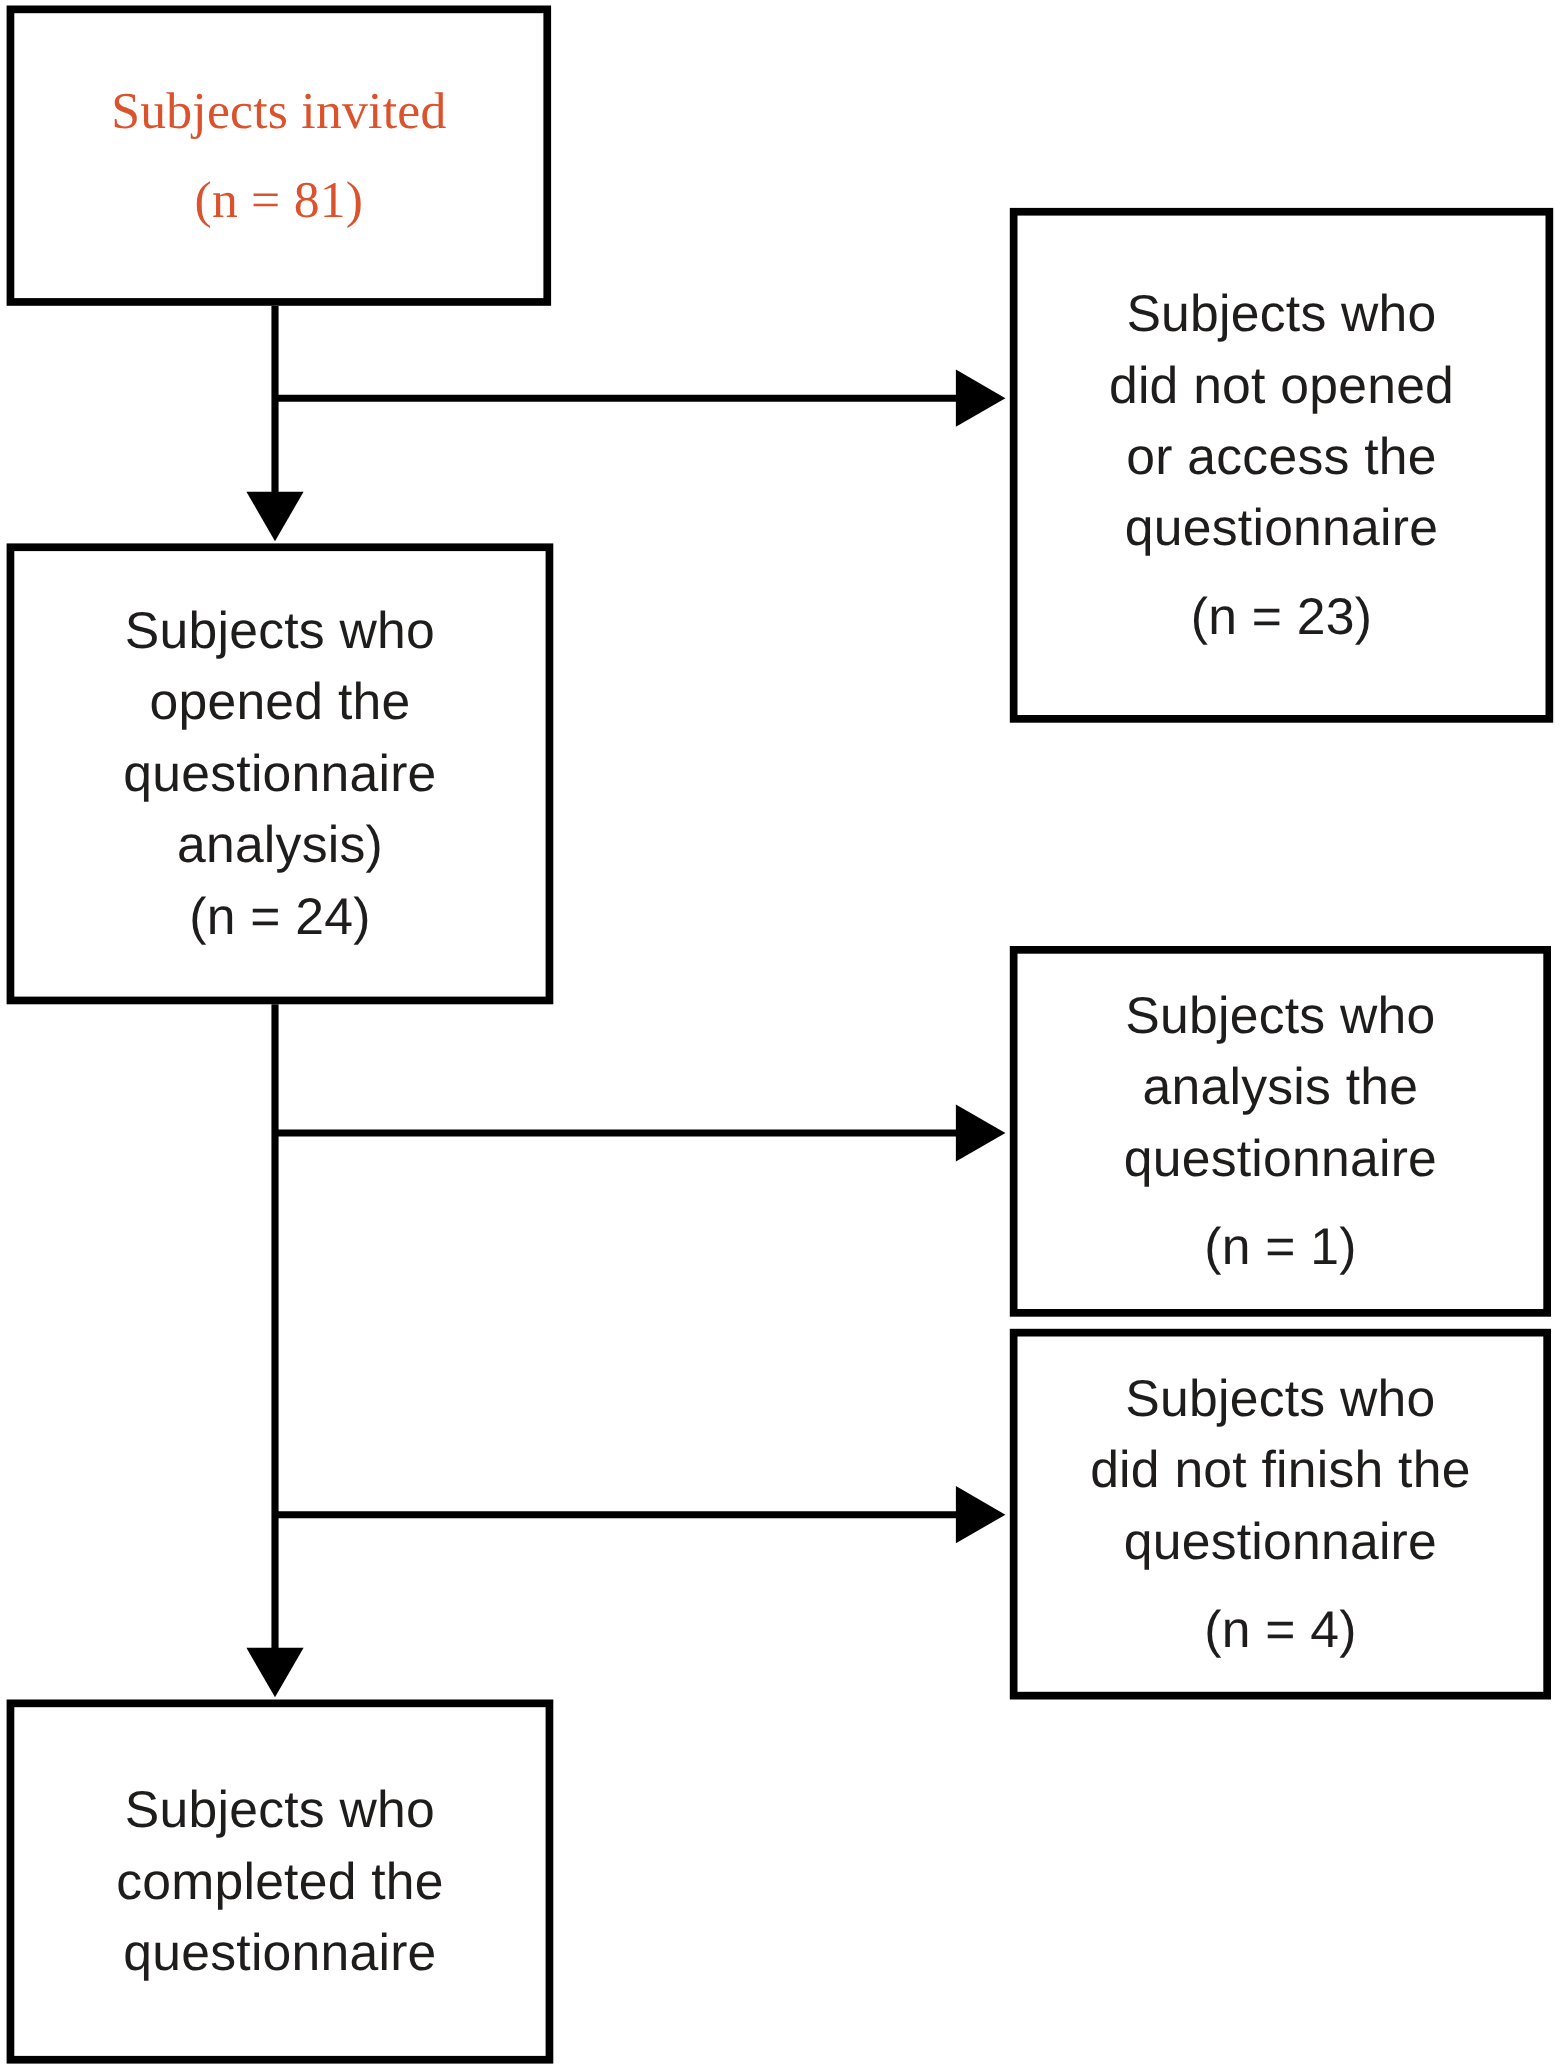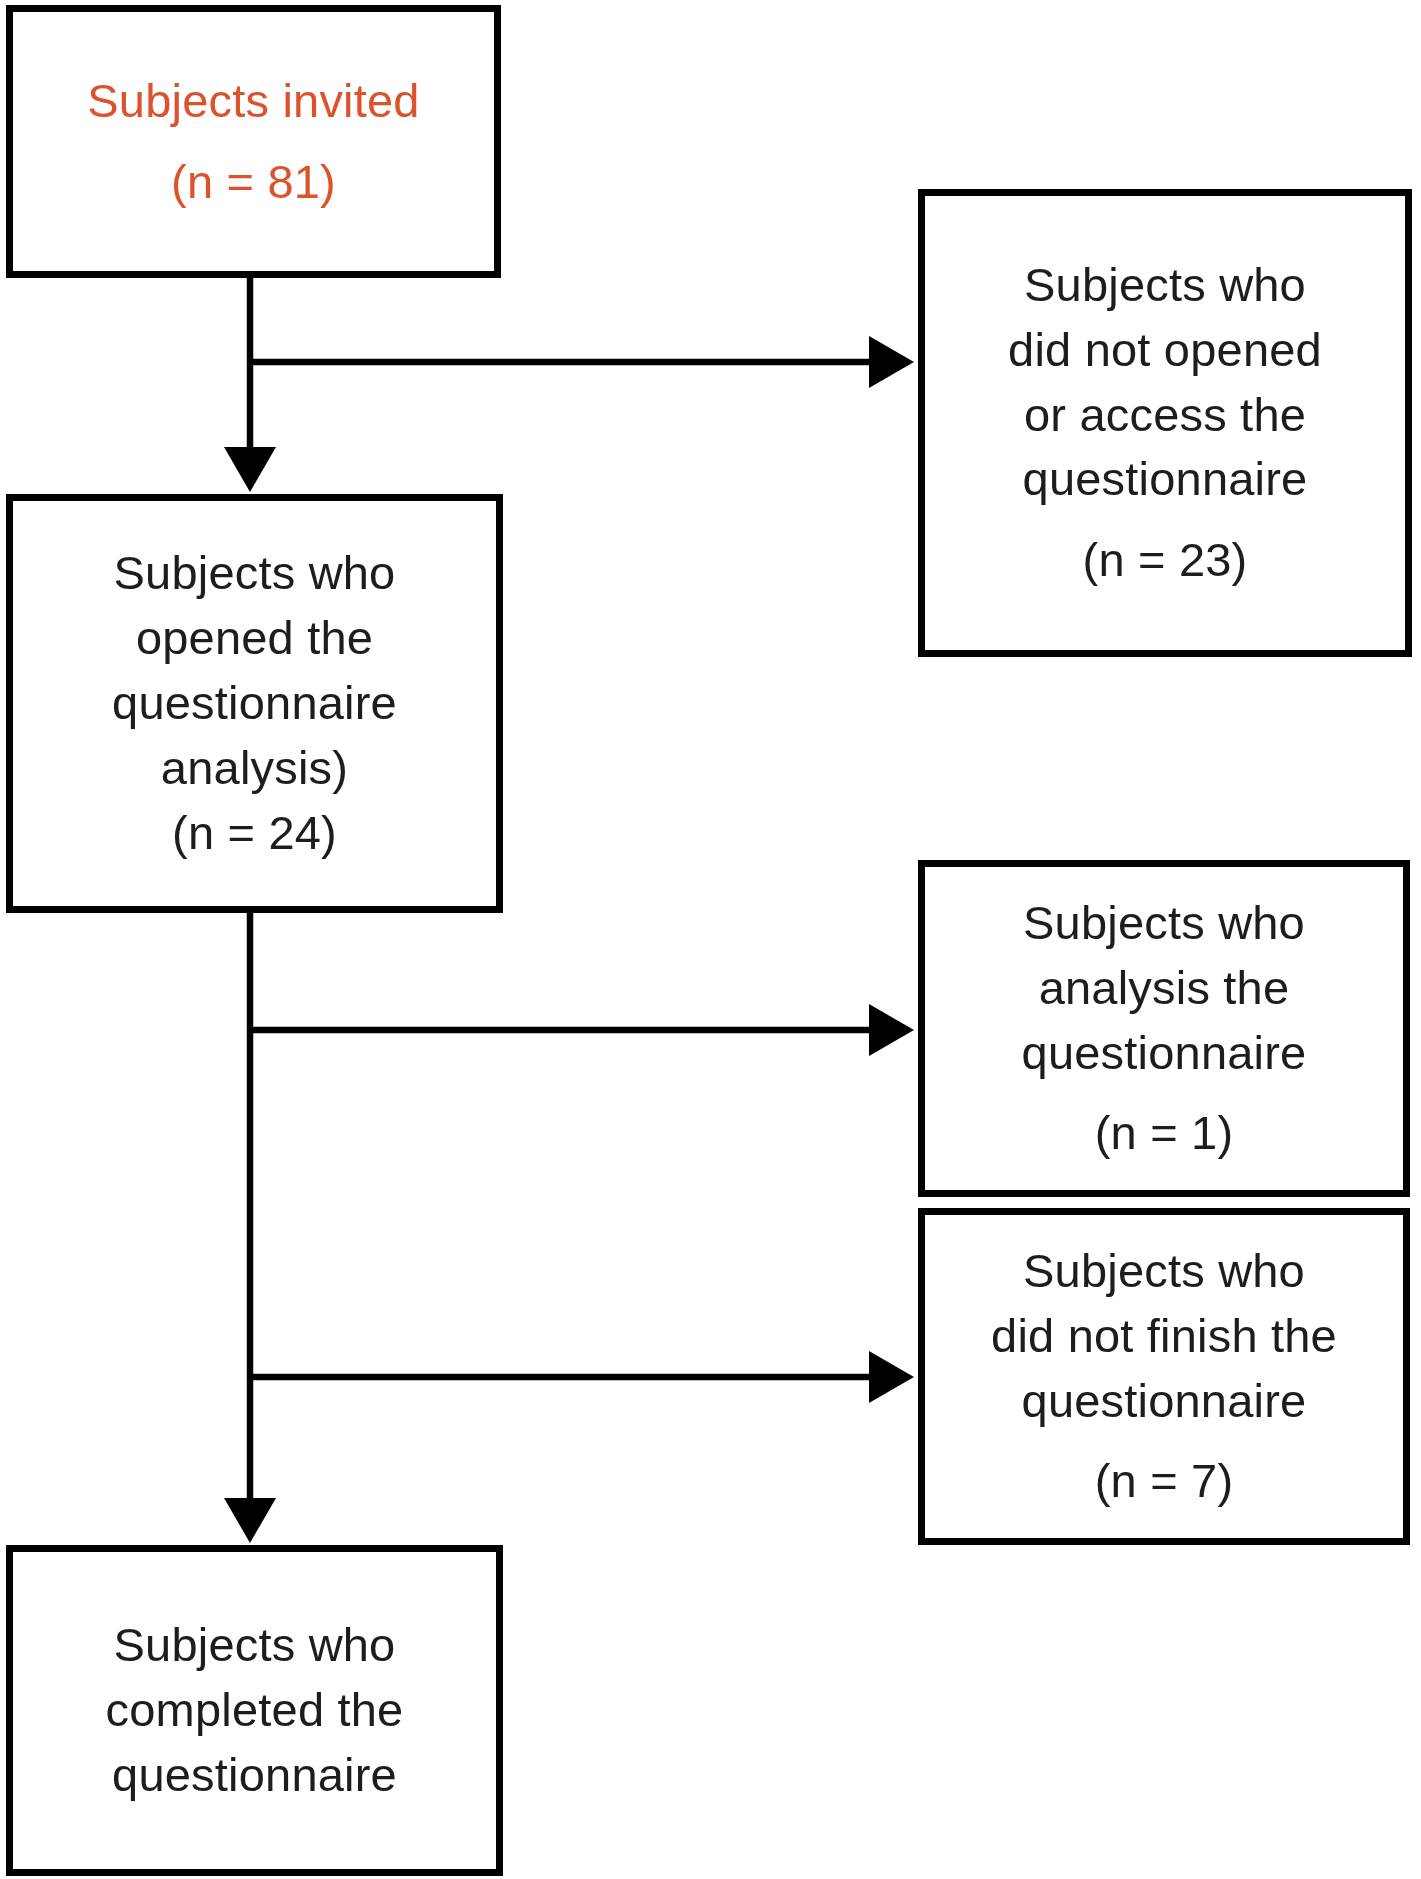--- a/index.html
+++ b/index.html
@@ -38,21 +38,21 @@
     align-items: center;
     justify-content: center;
     text-align: center;
   }
   .lines {
     font-size: 47px;
     line-height: 1.38;
     color: var(--ink);
     letter-spacing: 0.2px;
   }
-  .box.accent .lines { color: var(--accent); }
+  .box.accent .lines { color: var(--accent); font-family: Liberation Serif, serif; }
   .count.gap { margin-top: 16px; }
 
   
   #box-invited      { left: 6px;   top: 5px;    width: 495px; height: 273px; }
   #box-opened       { left: 6px;   top: 494px;  width: 497px; height: 419px; }
   #box-not-received { left: 918px; top: 189px;  width: 494px; height: 468px; }
   #box-abandoned    { left: 918px; top: 860px;  width: 492px; height: 337px; }
   #box-not-finished { left: 918px; top: 1208px; width: 492px; height: 337px; }
   #box-completed    { left: 6px;   top: 1545px; width: 497px; height: 331px; }
 </style>
@@ -113,21 +113,21 @@
       <div class="line">questionnaire</div>
       <div class="line count gap">(n = 1)</div>
     </div>
   </div>
 
   <div class="box" id="box-not-finished">
     <div class="lines">
       <div class="line">Subjects who</div>
       <div class="line">did not finish the</div>
       <div class="line">questionnaire</div>
-      <div class="line count gap">(n = 7)</div>
+      <div class="line count gap">(n = 4)</div>
     </div>
   </div>
 
   <div class="box" id="box-completed">
     <div class="lines">
       <div class="line">Subjects who</div>
       <div class="line">completed the</div>
       <div class="line">questionnaire</div>
     </div>
   </div>

